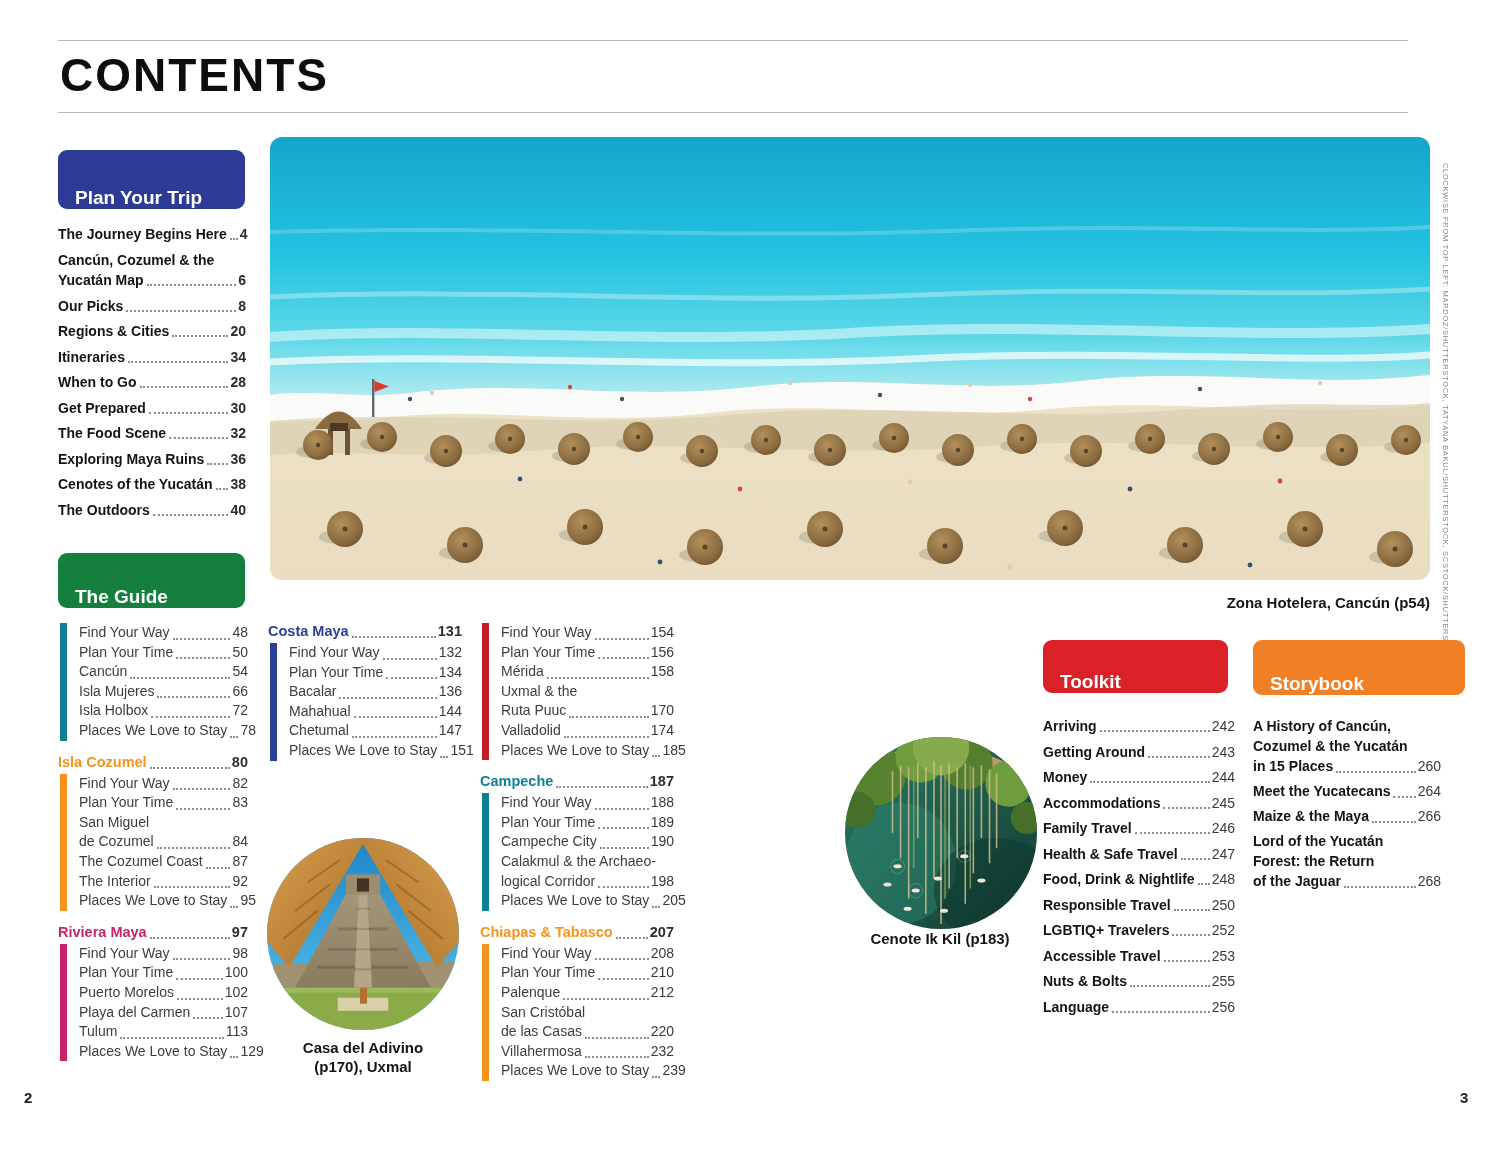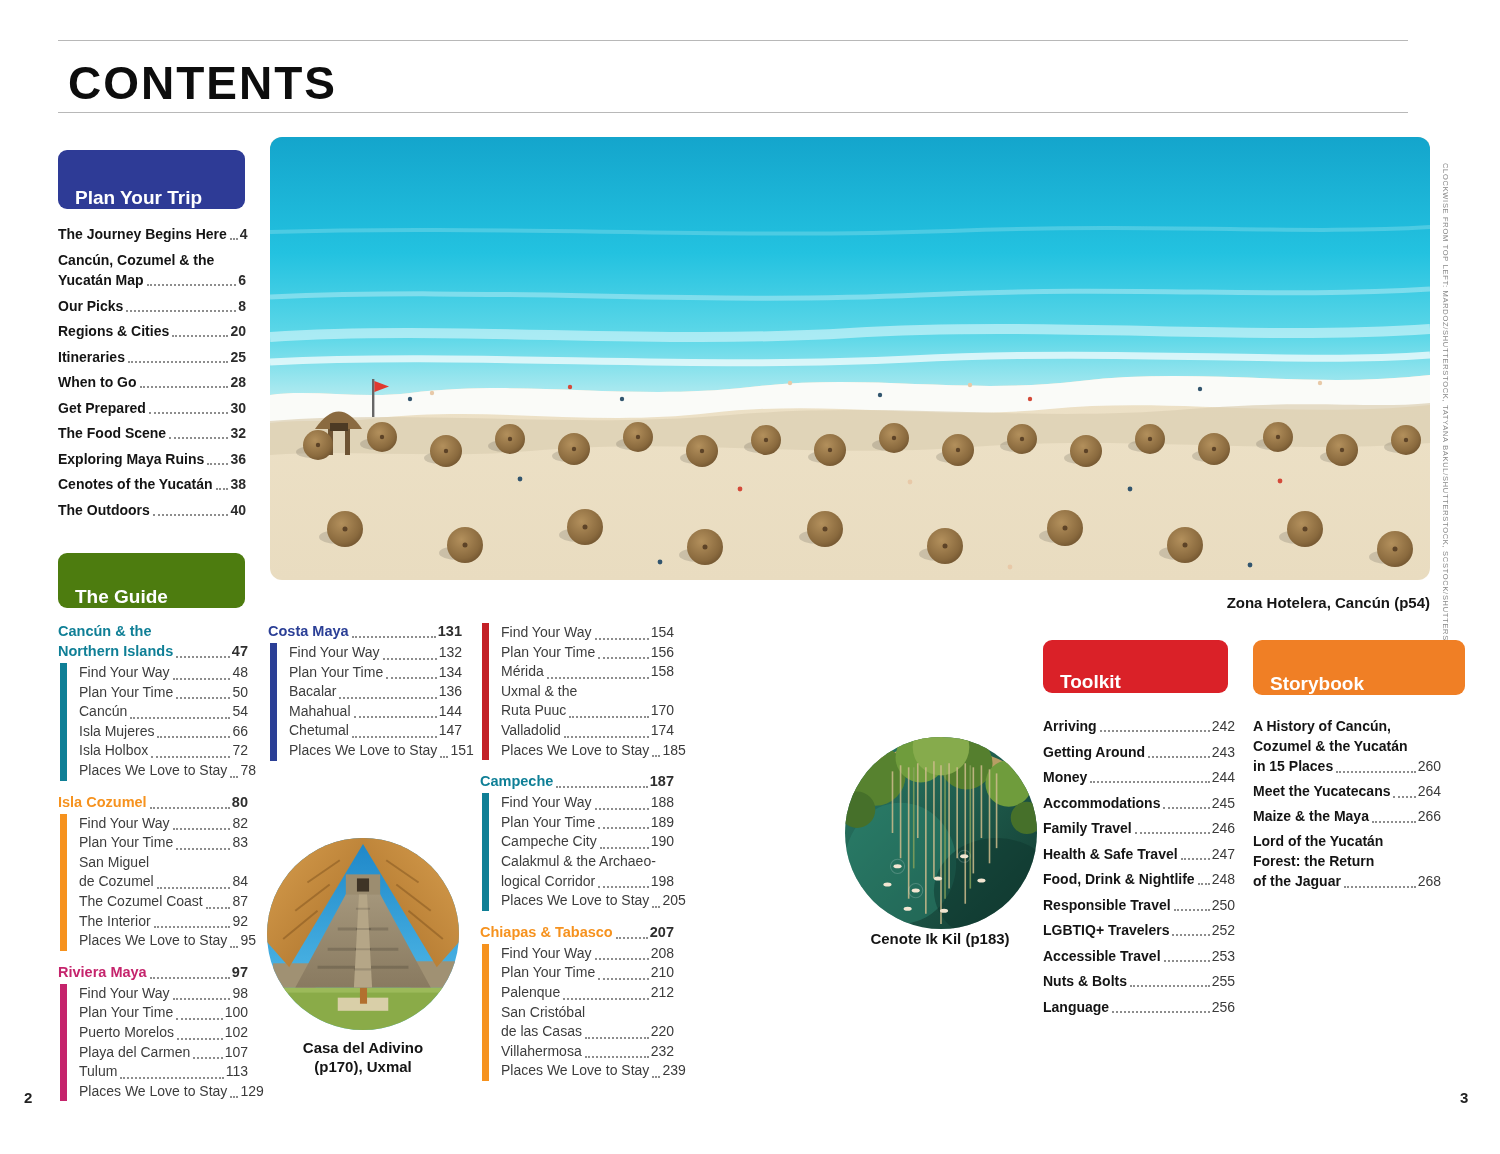--- a/index.html
+++ b/index.html
@@ -72,21 +72,21 @@
   #cenote-caption{left:815px;top:929px;width:250px;}
 
   .folio{position:absolute;top:1089px;font-size:15px;font-weight:600;color:#222;}
   #folio-left{left:24px;}
   #folio-right{left:1460px;}
 </style>
 </head>
 <body>
 
 <div class="rule" id="rule-top"></div>
-<h1 id="contents-title" style="margin:8px;">CONTENTS</h1>
+<h1 id="contents-title" style="margin:0;">CONTENTS</h1>
 <div class="rule" id="rule-under-title"></div>
 
 <div id="hero">
   <svg viewBox="0 0 1160 443" width="1160" height="443" preserveAspectRatio="none">
     <defs>
       <linearGradient id="gw" x1="0" y1="0" x2="0" y2="1">
         <stop offset="0" stop-color="#14a5cc"></stop>
           <stop offset=".45" stop-color="#23c2e0"></stop>
         <stop offset=".78" stop-color="#5fd8e8"></stop>
           <stop offset="1" stop-color="#aeeaf0"></stop>
@@ -317,21 +317,21 @@
       <span class="pg">8</span>
     </div>
     <div class="row has-page">
       <span class="lbl">Regions &amp; Cities</span>
       <span class="leader"></span>
       <span class="pg">20</span>
     </div>
     <div class="row has-page">
       <span class="lbl">Itineraries</span>
       <span class="leader"></span>
-      <span class="pg">25</span>
+      <span class="pg">34</span>
     </div>
     <div class="row has-page">
       <span class="lbl">When to Go</span>
       <span class="leader"></span>
       <span class="pg">28</span>
     </div>
     <div class="row has-page">
       <span class="lbl">Get Prepared</span>
       <span class="leader"></span>
       <span class="pg">30</span>
@@ -351,37 +351,26 @@
       <span class="leader"></span>
       <span class="pg">38</span>
     </div>
     <div class="row has-page">
       <span class="lbl">The Outdoors</span>
       <span class="leader"></span>
       <span class="pg">40</span>
     </div>
   </div>
 
-<div class="badge" id="badge-guide" style="background: #4d7c0f;">
+<div class="badge" id="badge-guide" style="background: #15803d;">
   <span>The Guide</span>
 </div>
 
 <div class="guide-col" id="guide-col-1">
   <div>
-    <div class="sec-title toc" style="color: rgb(15, 127, 150);">
-
-    <div class="row no-page">
-          <span class="lbl">Cancún &amp; the</span>
-        </div>
-        <div class="row has-page">
-          <span class="lbl">Northern Islands</span>
-          <span class="leader"></span>
-          <span class="pg">47</span>
-        </div>
-      </div>
     <div class="sec-items toc" style="border-left-color: rgb(15, 127, 150);">
 
     <div class="row has-page">
           <span class="lbl">Find Your Way</span>
           <span class="leader"></span>
           <span class="pg">48</span>
         </div>
         <div class="row has-page">
           <span class="lbl">Plan Your Time</span>
           <span class="leader"></span>

